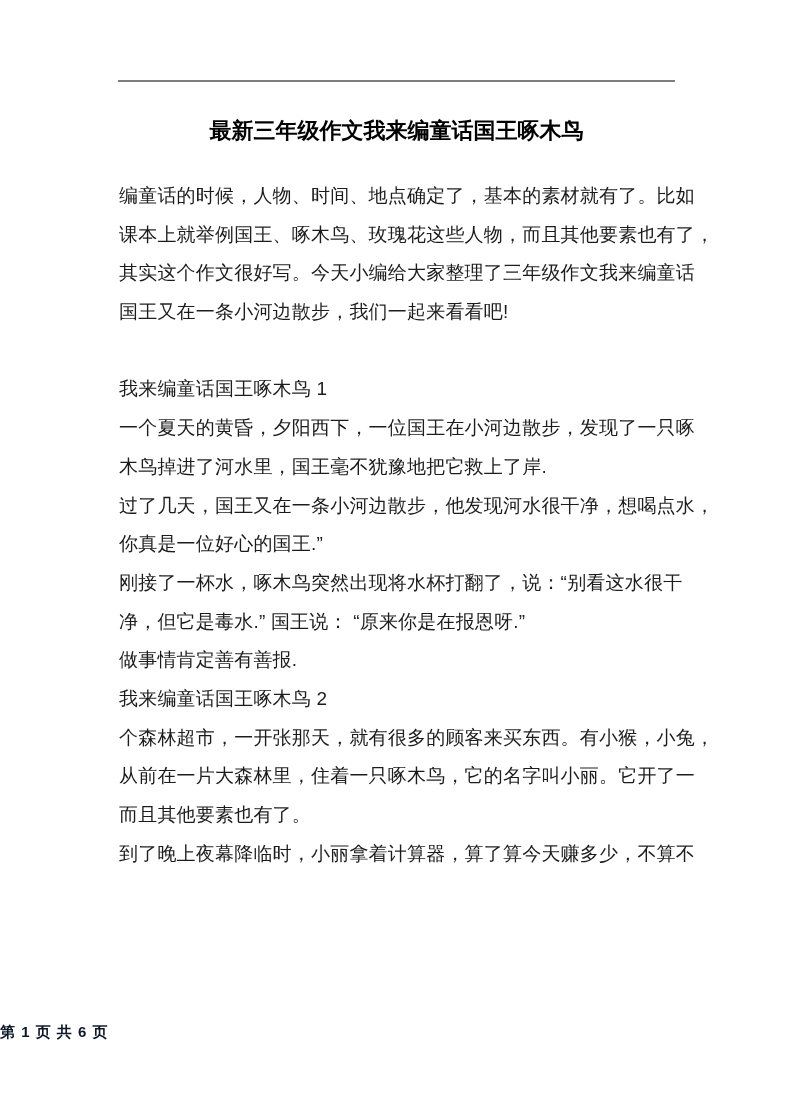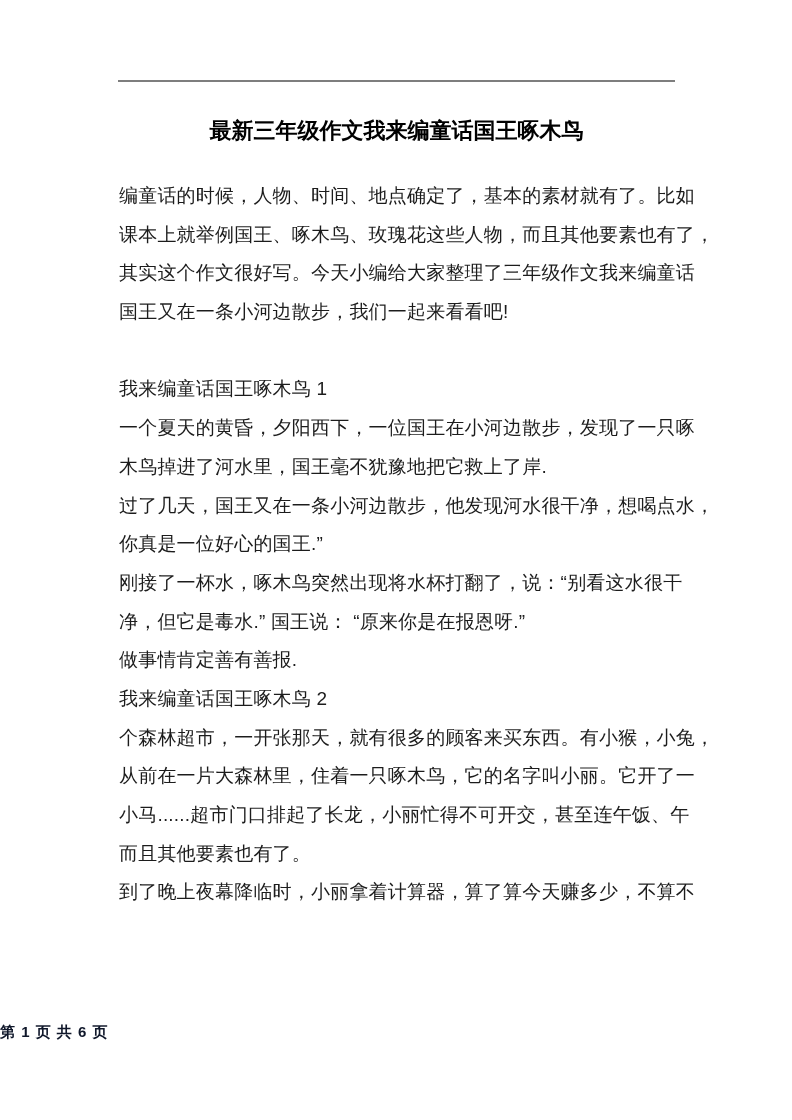--- a/index.html
+++ b/index.html
@@ -86,20 +86,19 @@
       <div class="line">一个夏天的黄昏，夕阳西下，一位国王在小河边散步，发现了一只啄</div>
       <div class="line">木鸟掉进了河水里，国王毫不犹豫地把它救上了岸.</div>
       <div class="line">过了几天，国王又在一条小河边散步，他发现河水很干净，想喝点水，</div>
       <div class="line">你真是一位好心的国王.”</div>
       <div class="line">刚接了一杯水，啄木鸟突然出现将水杯打翻了，说：“别看这水很干</div>
       <div class="line">净，但它是毒水.” 国王说： “原来你是在报恩呀.”</div>
       <div class="line">做事情肯定善有善报.</div>
       <div class="line">我来编童话国王啄木鸟 2</div>
       <div class="line">个森林超市，一开张那天，就有很多的顾客来买东西。有小猴，小兔，</div>
       <div class="line">从前在一片大森林里，住着一只啄木鸟，它的名字叫小丽。它开了一</div>
-      <div class="line">小马......超市门口排起了长龙，小丽忙得不可开交，甚至连午饭、午</div>
       <div class="line">而且其他要素也有了。</div>
       <div class="line">到了晚上夜幕降临时，小丽拿着计算器，算了算今天赚多少，不算不</div>
     </main>
 
   <div class="page-footer">第 1 页 共 6 页</div>
 
 </div>
 
 </body></html>

